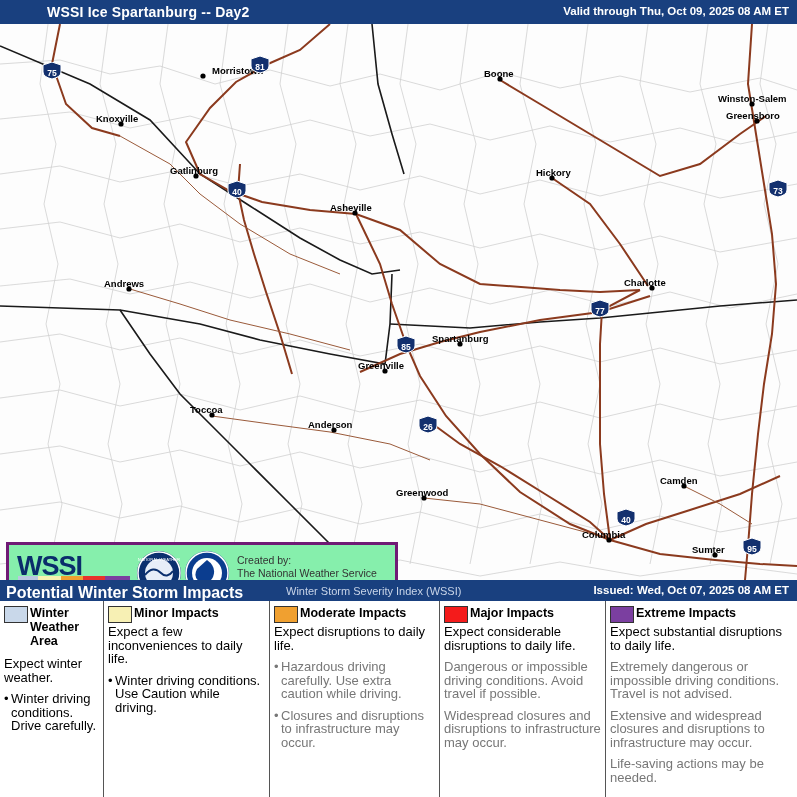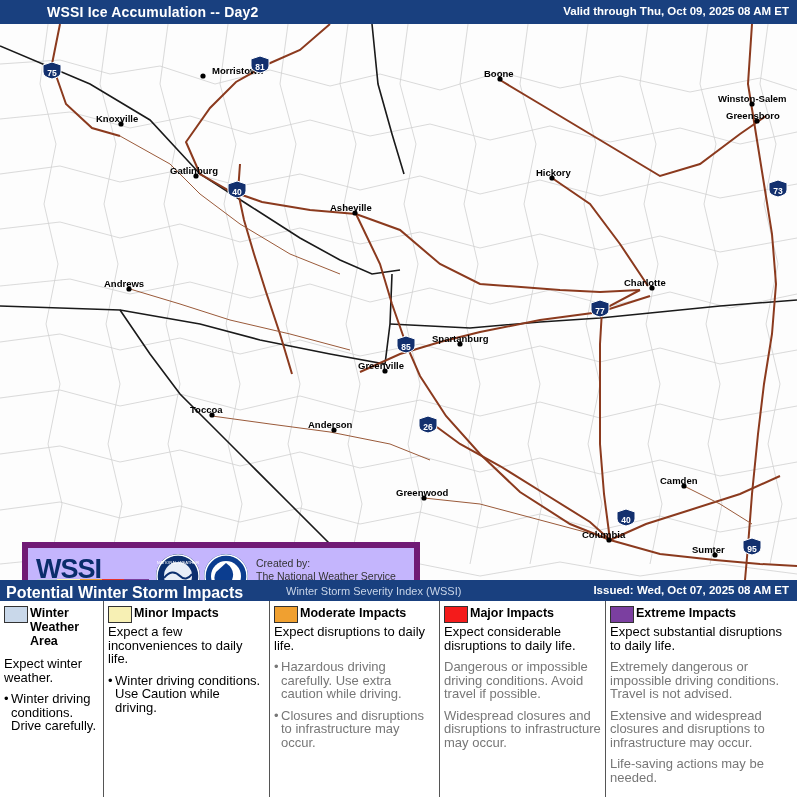--- a/index.html
+++ b/index.html
@@ -17,21 +17,21 @@
 
   .citydot{fill:#000;}
   .citylabel{font-family:"Liberation Sans",sans-serif;font-size:9.5px;font-weight:bold;fill:#000;}
 
   
   .shield-box{position:absolute;width:20px;height:17px;}
   .shield-box svg{position:absolute;left:0;top:0;}
   .shield-num{position:absolute;left:0;top:5.5px;width:20px;text-align:center;font-size:8.5px;font-weight:bold;color:#fff;font-family:"Liberation Sans",sans-serif;}
 
   
-  .logopanel{position:absolute;left:22px;top:518px;width:386px;height:56px;background:#c4b5fd;border:6px solid #701a75;}
+  .logopanel{position:absolute;left:6px;top:518px;width:386px;height:56px;background:#86efac;border:3px solid #701a75;}
   .wssi-word{position:absolute;left:8px;top:6px;font-size:27px;font-weight:bold;color:#0a2d6b;letter-spacing:-1px;font-family:"Liberation Sans",sans-serif;}
   .wssi-sub{position:absolute;left:9px;top:37px;font-size:6.5px;color:#0a2d6b;font-family:"Liberation Sans",sans-serif;}
   .wssi-bar{position:absolute;left:9px;top:31px;width:112px;height:5px;
     background:linear-gradient(to right,#b9c9e0 0%,#b9c9e0 18%,#f7f2b0 18%,#f7f2b0 38%,#f0a030 38%,#f0a030 58%,#e8322b 58%,#e8322b 78%,#7b3fa0 78%,#7b3fa0 100%);}
   .seal{position:absolute;top:6px;width:44px;height:44px;border-radius:50%;}
   .seal1{left:128px;background:#0b2f6e;}
   .seal2{left:176px;background:#0b3d8f;}
   .createdby{position:absolute;left:228px;top:9px;font-size:10.5px;color:#333;line-height:13px;font-family:"Liberation Sans",sans-serif;}
 
   
@@ -59,21 +59,21 @@
   .legbody p.bullet:before{content:"\2022";position:absolute;left:0;top:0;}
   .grey{color:#777;}
   .blk{color:#000;}
 </style>
 </head>
 <body>
 
 <div id="app">
 
   <div class="titlebar">
-    <div class="t-left">WSSI Ice Accumulation -- Day2</div>
+    <div class="t-left">WSSI Ice Spartanburg -- Day2</div>
     <div class="t-right">Valid through Thu, Oct 09, 2025 08 AM ET</div>
   </div>
 
   <div class="mapwrap">
     <svg width="797" height="556" viewBox="0 0 797 556">
       <rect x="0" y="0" width="797" height="556" fill="#fdfdfd"></rect>
 
       <g stroke="#d0d0d0" stroke-width="0.8" fill="none">
         <path d="M0 40 L60 36 L110 50 L160 42 L215 60 L270 46 L330 62 L380 50 L440 66 L500 48 L560 64 L620 52 L690 68 L760 54 L797 66"></path>
         <path d="M0 95 L70 88 L130 104 L190 92 L250 110 L310 96 L370 112 L430 100 L490 116 L550 102 L610 118 L680 104 L740 120 L797 108"></path>

